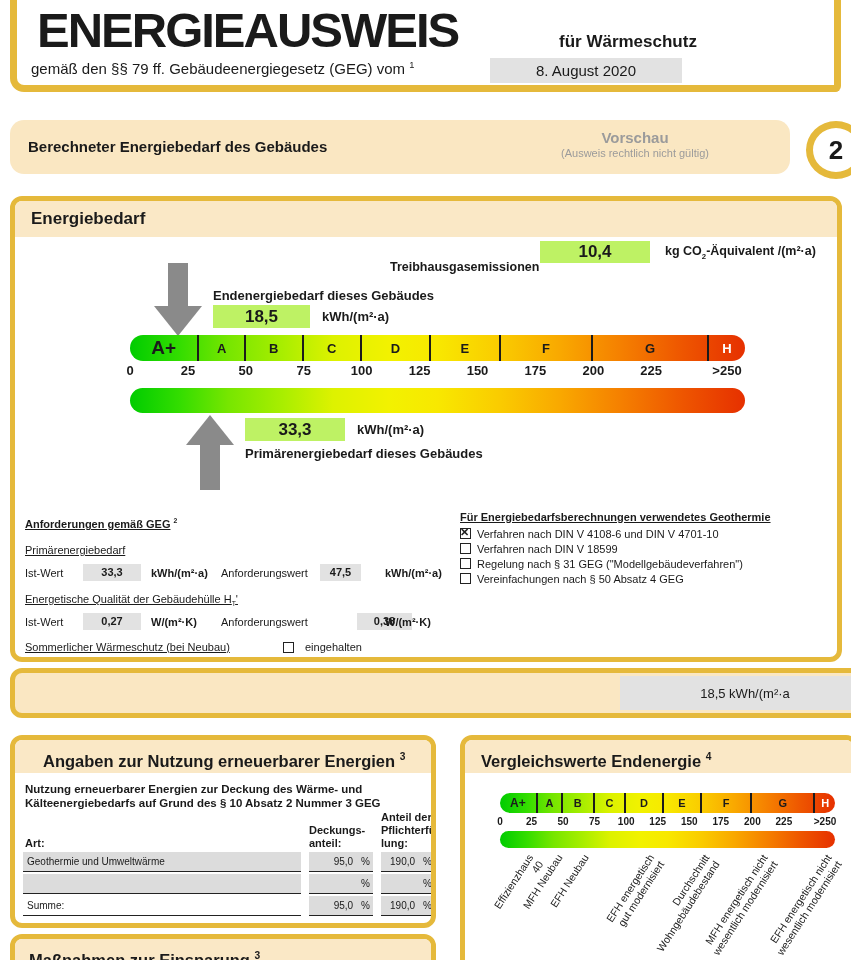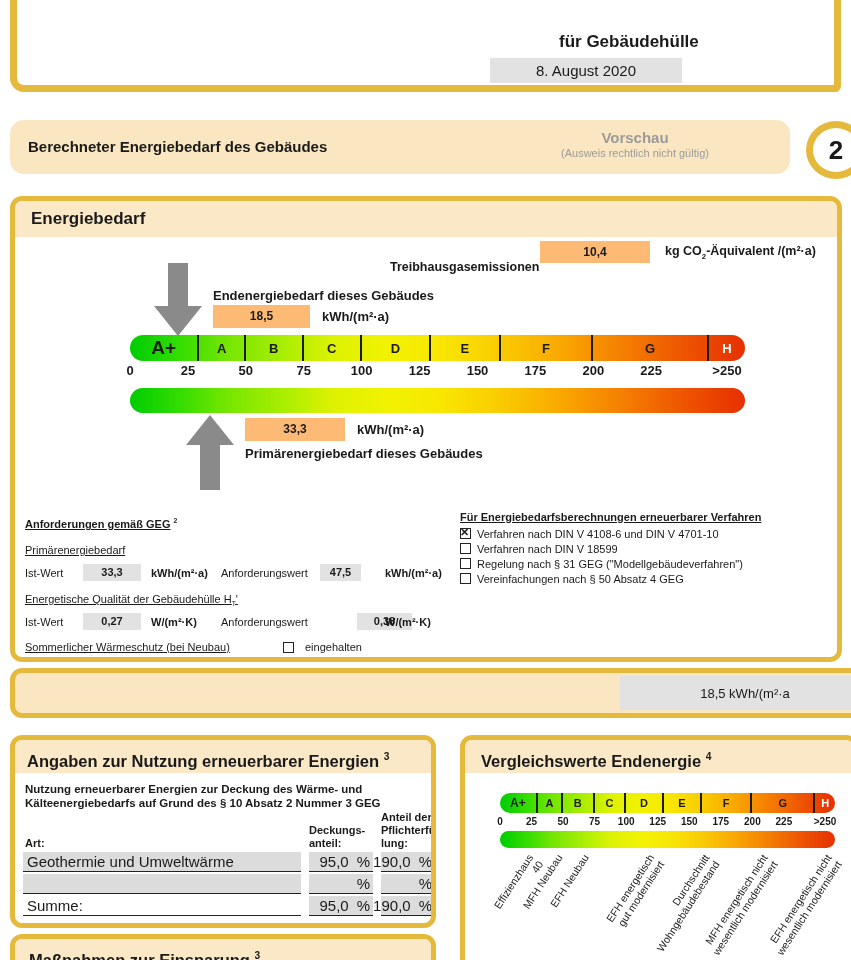--- a/index.html
+++ b/index.html
@@ -40,21 +40,21 @@
   }
 
   
   .gold-box { border:5px solid #E5B93B; border-radius:12px; background:#fff; overflow:hidden; }
   .strip { background:#FAE8C6; font-weight:bold; }
 
   .eb-box { left:10px; top:196px; width:832px; height:466px; }
   .eb-strip { left:0; top:0; width:100%; height:36px; line-height:36px; padding-left:16px; font-size:17px; }
 
   .ghg-label { left:375px; top:43px; font-size:12.5px; font-weight:bold;margin-top:16px; }
-  .vbox { background:#fdba74; text-align:center; font-weight:bold; font-size:12px; }
+  .vbox { background:#bef264; text-align:center; font-weight:bold; font-size:17px; }
   .ghg-value { left:525px; top:40px; width:110px; height:22px; line-height:22px; }
   .ghg-unit  { left:650px; top:43px; font-size:12.5px; font-weight:bold; }
 
   .arrow-shaft { background:#8a8a8a; }
   .tri-down { width:0; height:0; border-left:24px solid transparent; border-right:24px solid transparent; border-top:30px solid #8a8a8a; }
   .tri-up   { width:0; height:0; border-left:24px solid transparent; border-right:24px solid transparent; border-bottom:30px solid #8a8a8a; }
 
   .end-label { left:198px; top:87px; font-size:13px; font-weight:bold; }
   .end-value { left:198px; top:104px; width:97px; height:23px; line-height:23px; }
   .end-unit  { left:307px; top:108px; font-size:13px; font-weight:bold; }
@@ -91,24 +91,24 @@
   .method-item .cb { flex:0 0 auto; margin-top:-1px; }
 
   
   .ee-banner { left:10px; top:668px; width:860px; height:50px; background:#FAE7C2; }
   .ee-title { left:16px; top:0; height:40px; line-height:40px; font-size:15px; white-space:nowrap; }
   .ee-value { left:605px; top:3px; width:250px; height:34px; background:#E2E2E2;
               font-size:13px; display:flex; align-items:center; justify-content:center; }
 
   
   .rn-box { left:10px; top:735px; width:426px; height:193px; }
-  .rn-strip { left:0; top:0; width:100%; height:33px; line-height:33px; padding-left:12px; font-size:16.5px; }
+  .rn-strip { left:0; top:0; width:100%; height:33px; line-height:33px; padding-left:28px; font-size:16.5px; }
   .rn-intro { left:10px; top:42px; font-size:11.5px; font-weight:bold; line-height:14px; white-space:pre-line; }
   .colhead { position:absolute; font-size:11px; font-weight:bold; line-height:13px; white-space:pre-line; }
-  .tcell { position:absolute; height:20px; border-bottom:1.5px solid #222; font-size:15px;
+  .tcell { position:absolute; height:20px; border-bottom:1.5px solid #222; font-size:10px;
            display:flex; align-items:center; }
   .tcell.gray { background:#DCDCDC; }
   .tcell.num { justify-content:flex-end; gap:8px; padding-right:3px; }
 
   
   .vg-box { left:460px; top:735px; width:398px; height:320px; }
   .vg-strip { left:0; top:0; width:100%; height:33px; line-height:33px; padding-left:16px; font-size:16.5px; }
   .vg-letter-bar { left:35px; top:53px; width:335px; height:20px; }
   .vg-letter-bar .seg { font-size:11px; }
   .vg-letter-bar .seg-aplus { font-size:12px; }
@@ -121,21 +121,26 @@
   
   .mn-box { left:10px; top:934px; width:426px; height:80px; }
   .mn-strip { left:0; top:0; width:100%; height:33px; line-height:33px; padding-left:14px; font-size:16.5px; }
 </style>
 </head>
 <body>
 
 <div class="abs top-black-bar"></div>
 
 <div class="abs header-frame">
-  <div class="abs title-suffix">für Gebäudehülle</div>
+  <div class="abs main-title">ENERGIEAUSWEIS</div>
+  <div class="abs title-suffix">für Wärmeschutz</div>
+  <div class="abs subtitle">
+    <span>gemäß den §§ 79 ff. Gebäudeenergiegesetz (GEG) vom</span>
+    <sup>1</sup>
+  </div>
   <div class="abs date-box">8. August 2020</div>
 </div>
 
 <div class="abs banner">
   <div class="abs preview-wrap">
     <span class="preview-label">Vorschau</span>
     <span class="preview-note">(Ausweis rechtlich nicht gültig)</span>
   </div>
   <div class="abs banner-title">Berechneter Energiebedarf des Gebäudes</div>
 </div>
@@ -221,21 +226,21 @@
     </div>
     <div class="row" style="top:124px; width:430px;">
       <span class="u">Sommerlicher Wärmeschutz (bei Neubau)</span>
       <span class="cb" style="position:absolute; left:258px; top:1px;"></span>
       <span class="abs" style="left:280px;">eingehalten</span>
     </div>
   </div>
 
   <div class="abs method-wrap">
     <div class="method-item" style="top:0">
-      <span class="u b">Für Energiebedarfsberechnungen erneuerbarer Verfahren</span>
+      <span class="u b">Für Energiebedarfsberechnungen verwendetes Geothermie</span>
     </div>
     <div class="method-item" style="top:17px">
         <span class="cb checked"></span>
         <span>Verfahren nach DIN V 4108-6 und DIN V 4701-10</span>
       </div>
     <div class="method-item" style="top:32px">
         <span class="cb"></span>
         <span>Verfahren nach DIN V 18599</span>
       </div>
     <div class="method-item" style="top:47px">

